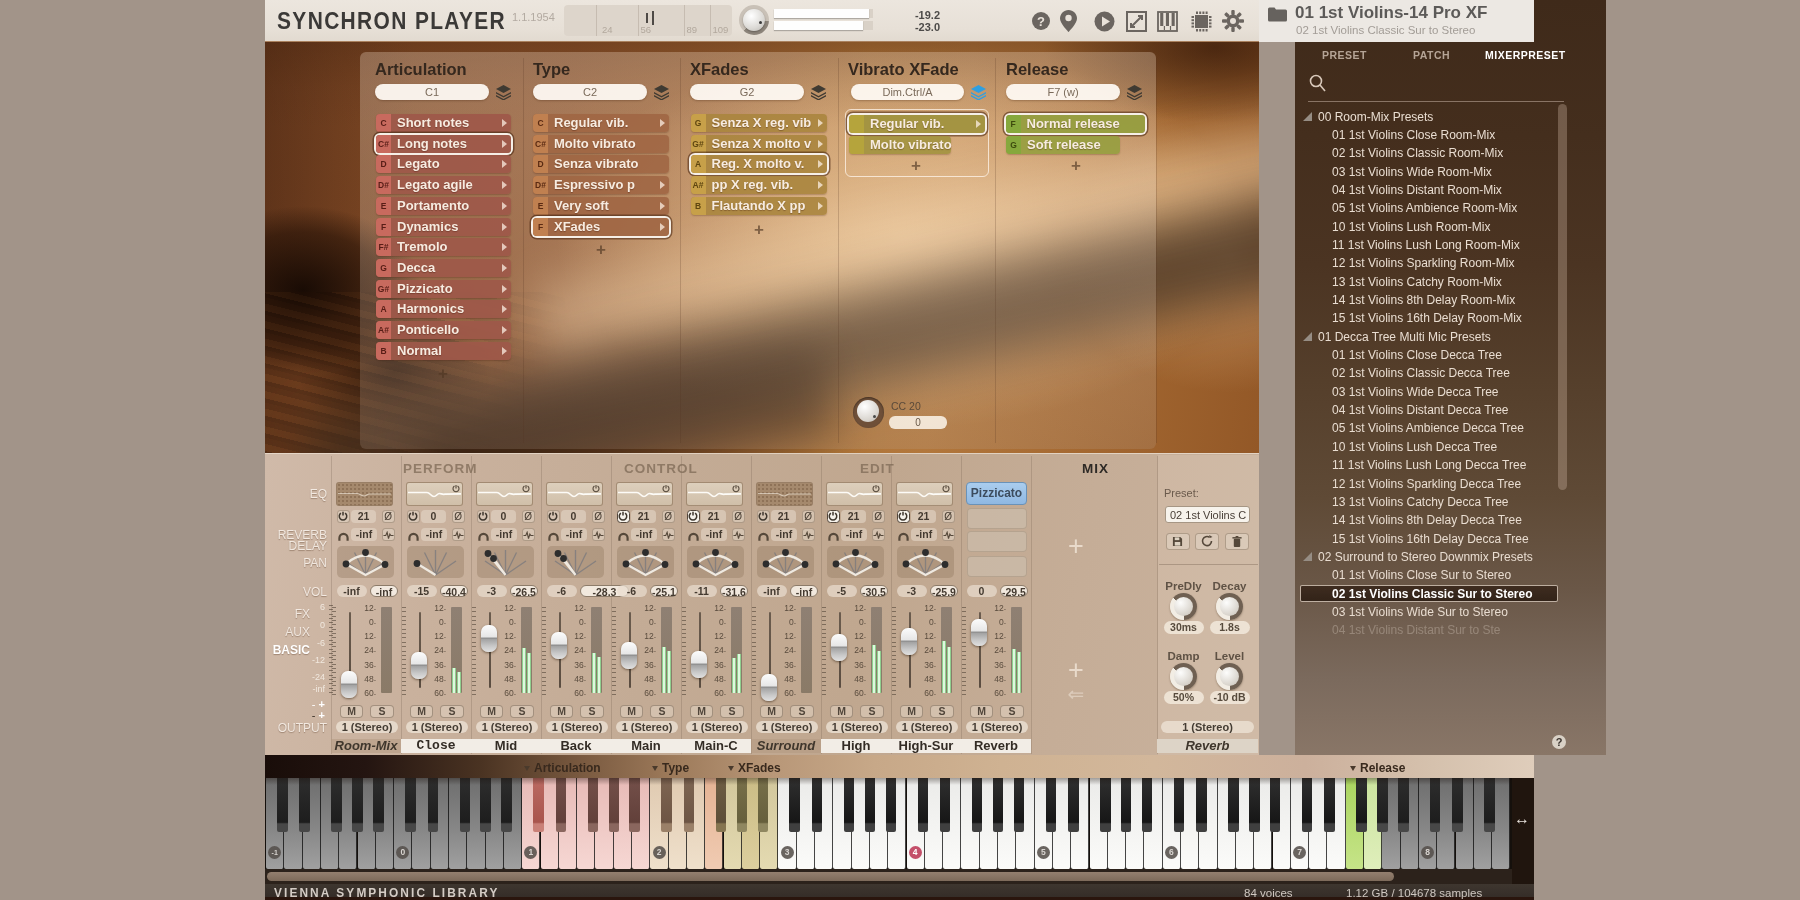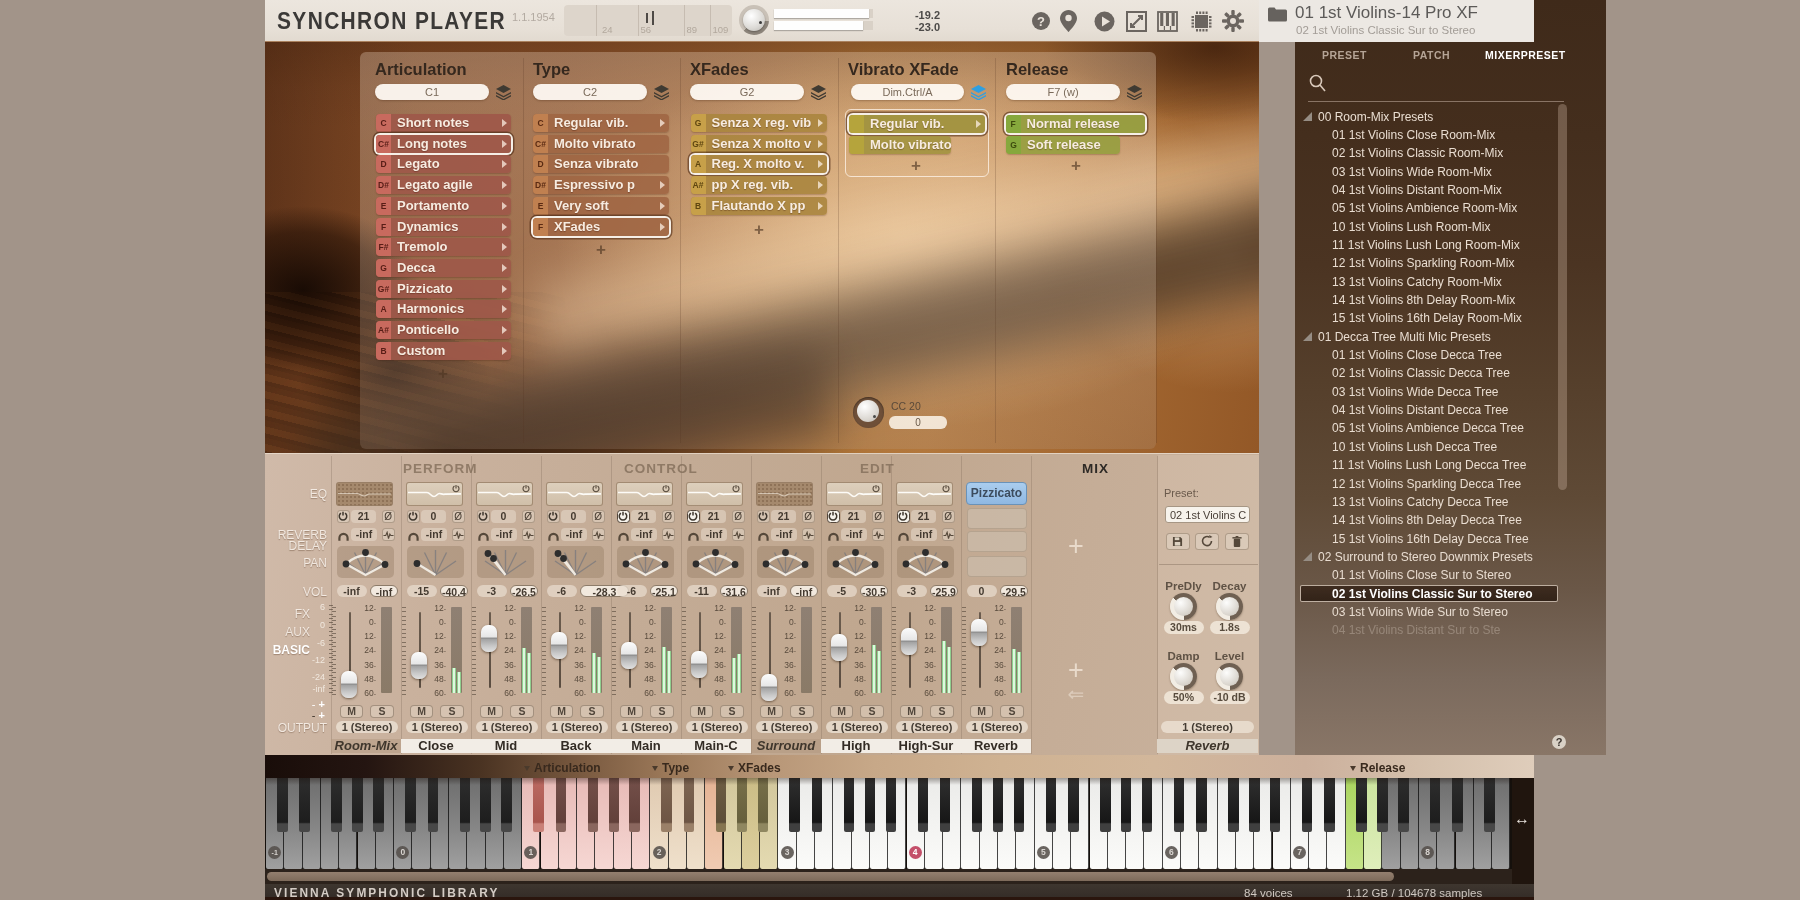--- a/index.html
+++ b/index.html
@@ -11,21 +11,21 @@
 #velw{position:absolute;left:299px;top:5px;width:168px;height:31px;background:#ddd5cb;border-radius:4px;}
 .vline{position:absolute;top:0;width:1px;height:31px;background:#c6bcb1;}
 .vnum{position:absolute;top:19px;font-size:9.5px;color:#b2a89d;}
 .vtick{position:absolute;background:#4e4a46;width:2px;}
 #mtrack1{position:absolute;left:509px;top:9px;width:99px;height:9px;background:#d9d1c7;}
 #mtrack2{position:absolute;left:509px;top:21px;width:99px;height:9px;background:#d9d1c7;}
 .mbar{position:absolute;top:0;left:0;height:9px;background:#fefefe;box-shadow:0 1px 1px rgba(0,0,0,0.25);}
 .mval{position:absolute;left:630px;width:45px;font-size:11px;font-weight:bold;color:#4c4a48;text-align:right;}
 #rpanel{position:absolute;left:1030px;top:0;width:311px;height:755px;background:linear-gradient(180deg,#3f2a1a 0%,#442e1d 18%,#4b3422 35%,#56402c 52%,#5f4a36 66%,#6a5747 78%,#7b6a5d 90%,#897667 100%);}
 #rhdr{position:absolute;left:994px;top:0;width:275px;height:42px;background:#ece8e3;}
-#rtitle{position:absolute;left:36px;top:3px;font-size:17px;font-weight:normal;color:#5c5a58;white-space:nowrap;}
+#rtitle{position:absolute;left:36px;top:3px;font-size:17px;font-weight:bold;color:#5c5a58;white-space:nowrap;}
 #rsub{position:absolute;left:37px;top:24px;font-size:11.5px;color:#a29c96;white-space:nowrap;}
 .rtab{position:absolute;top:49px;font-size:10.5px;letter-spacing:0.5px;color:#b5a496;font-weight:bold;}
 #rsearchline{position:absolute;left:13px;top:101px;width:256px;height:1px;background:rgba(225,205,190,0.45);}
 .lrow{position:absolute;width:265px;font-size:12px;color:#e9ddd1;white-space:nowrap;height:18px;line-height:18px;}
 .ltri{position:absolute;width:0;height:0;border-left:9px solid transparent;border-bottom:9px solid #968d84;}
 #lsel{position:absolute;left:5px;width:258px;height:17px;background:linear-gradient(180deg,rgba(58,40,28,0.9),rgba(40,26,16,0.85));border:1px solid rgba(235,220,205,0.75);border-radius:2px;box-sizing:border-box;}
 #rscroll{position:absolute;left:263px;top:104px;width:9px;height:386px;background:rgba(215,190,170,0.32);border-radius:5px;}
 #rhelp{position:absolute;left:257px;top:735px;width:14px;height:14px;border-radius:50%;background:#d9d1c6;color:#3a332e;font-size:11px;font-weight:bold;text-align:center;line-height:15px;}
 #photo{position:absolute;left:0;top:42px;width:994px;height:413px;overflow:hidden;
 background:
@@ -161,21 +161,21 @@
       <div class="nm">Harmonics</div>
       <div class="ar"></div>
     </div>
     <div class="arow ab" style="left:111px;top:320.9999999999999px;width:135px;background:rgba(158,88,73,0.93)">
       <div class="kb" style="background:#c86a5e;color:#571d16">A#</div>
       <div class="nm">Ponticello</div>
       <div class="ar"></div>
     </div>
     <div class="arow ab" style="left:111px;top:341.6999999999999px;width:135px;background:rgba(158,88,73,0.93)">
       <div class="kb" style="background:#c86a5e;color:#571d16">B</div>
-      <div class="nm">Custom</div>
+      <div class="nm">Normal</div>
       <div class="ar"></div>
     </div>
     <div class="plus ab" style="left:173px;top:364.39999999999986px">+</div>
     <div class="chead ab" style="left:268px;top:60px">Type</div>
     <div class="cdrop ab" style="left:268px;top:84px;width:114px">C2</div>
     <svg class="lyr ab" style="left:388px;top:84px" viewBox="0 0 17 16">
       <path d="M8.5 1 L16 5 L8.5 9 L1 5 Z" fill="#3f3a32"></path>
       <path d="M1 8 L8.5 12 L16 8 L16 9.5 L8.5 13.5 L1 9.5 Z" fill="#3f3a32"></path>
       <path d="M1 11 L8.5 15 L16 11 L16 12.5 L8.5 16.5 L1 12.5 Z" fill="#3f3a32"></path>
     </svg>
@@ -531,21 +531,21 @@
     <div class="scl" style="left:167px;top:645.31px">24<span style="font-size:7px">-</span></div>
     <div class="scl" style="left:167px;top:659.5799999999999px">36<span style="font-size:7px">-</span></div>
     <div class="scl" style="left:167px;top:673.8499999999999px">48<span style="font-size:7px">-</span></div>
     <div class="scl" style="left:167px;top:688.1199999999999px">60<span style="font-size:7px">-</span></div>
     <div class="mtrk" style="left:186px;top:607px;height:86px;"></div>
     <div class="gbar" style="left:186.5px;top:668px;height:25px;"></div>
     <div class="gbar" style="left:191.5px;top:672px;height:21px;"></div>
     <div class="msb" style="left:145px;top:704.5px;width:23px;">M</div>
     <div class="msb" style="left:175px;top:704.5px;width:24px;">S</div>
     <div class="outp" style="left:141px;top:720.5px;width:62px;">1 (Stereo)</div>
-    <div class="clbl clblw" style="left:136px;top:738.5px;width:70px;">Close</div>
+    <div class="clbl clblw" style="left:136px;top:738.5px;width:70px;font-family:Liberation Mono, monospace;">Close</div>
     <div class="eqbox" style="left:211px;top:482px"><svg width="55" height="21" viewBox="0 0 55 21">
         <path d="M1 9.5 L20 9.5 C23 9.5 24 13.5 27 13.5 C29.5 13.5 30 10.5 32.5 10.5 C34.5 10.5 35 11.8 38 11.2 L54 10.8" stroke="#fdfbf7" stroke-width="1.7" fill="none"></path>
         <path d="M47.5 3 a3 3 0 1 0 3 0 M49 2 l0 3.5" stroke="#5f5244" stroke-width="1.2" fill="none"></path>
       </svg></div>
     <div class="sbtn" style="left:212px;top:509.5px;width:12.5px;height:13px;text-align:center;line-height:10px;"><svg width="10" height="10" viewBox="0 0 12 12">
         <path d="M3.5 2.5 a4.5 4.5 0 1 0 5 0 M6 1 l0 4.5" stroke="#3f372e" stroke-width="1.8" fill="none"></path>
       </svg></div>
     <div class="sval" style="left:226px;top:509.5px;width:25px;height:13px;line-height:13px;">0</div>
     <div class="sbtn" style="left:257px;top:509.5px;width:12.5px;height:13px;font-size:10px;color:#443a30;text-align:center;line-height:12px;">Ø</div>
     <div class="sbtn" style="left:212px;top:527.5px;width:13px;height:13.5px;border:none;background:none;text-align:center;"><svg width="11" height="10" viewBox="0 0 12 11">

